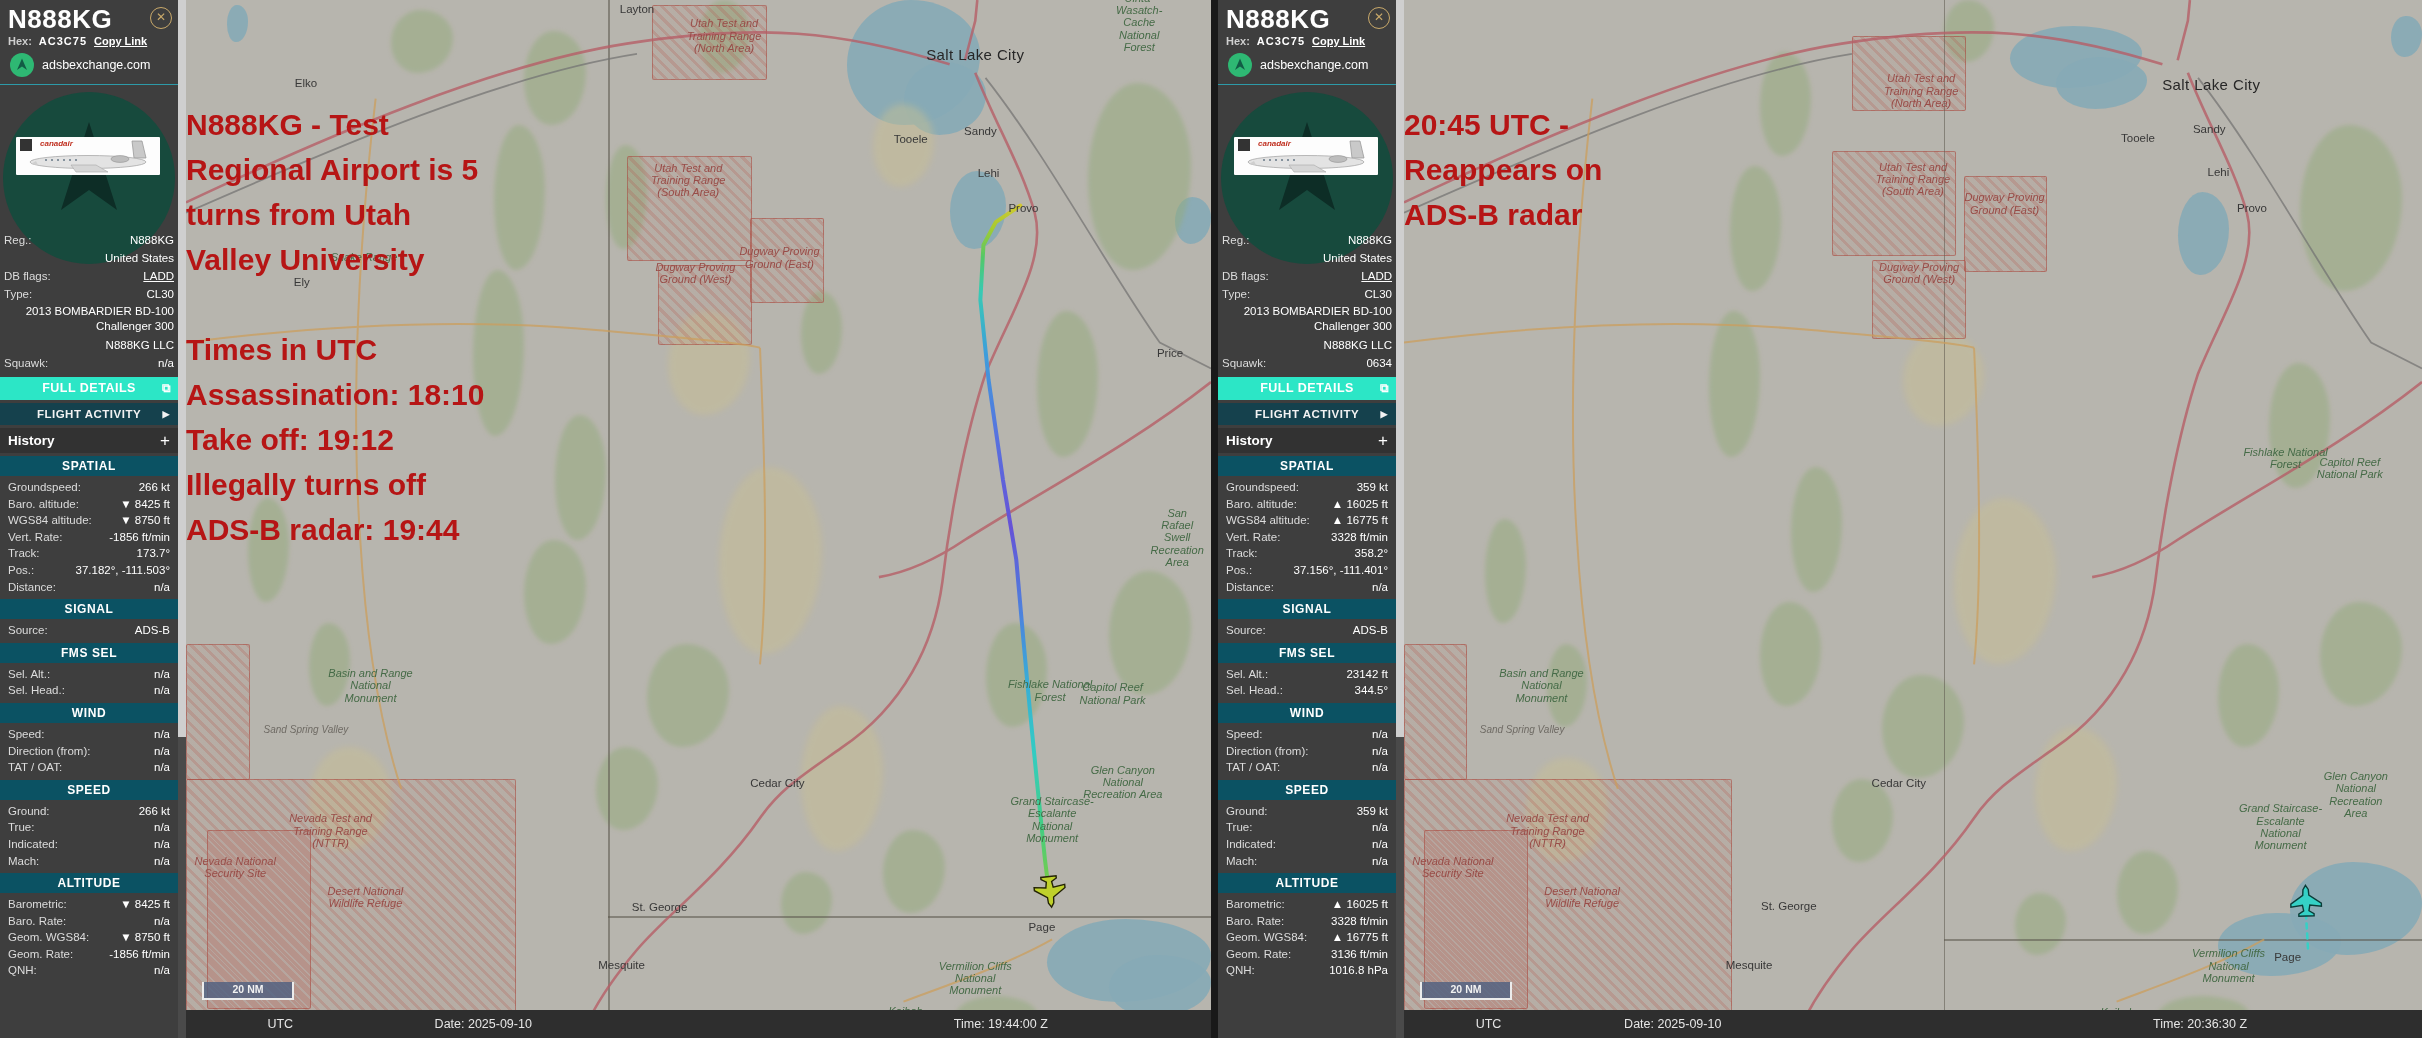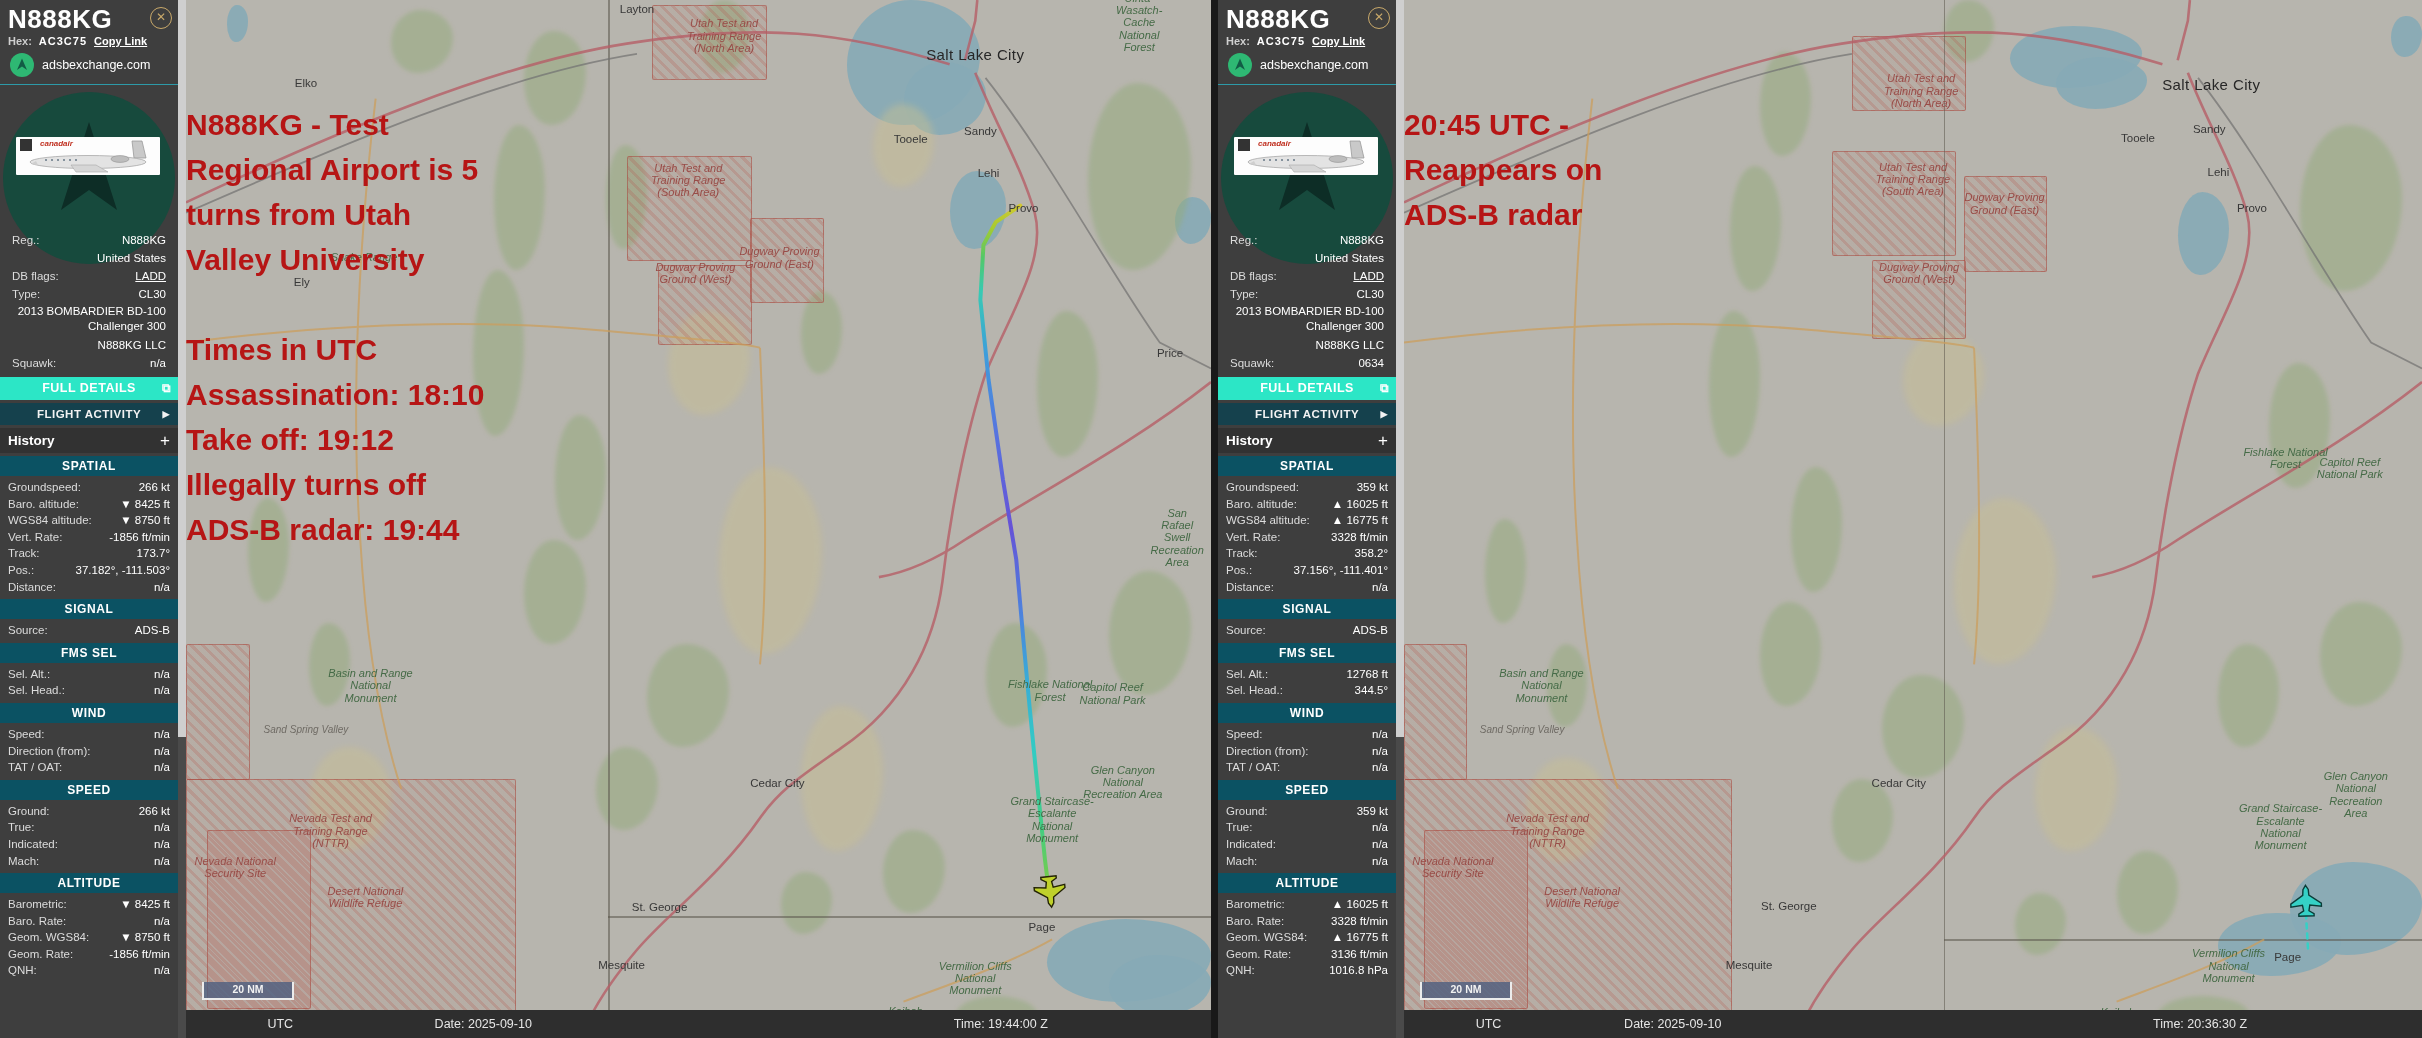--- a/index.html
+++ b/index.html
@@ -17,21 +17,21 @@
   .hex-val{font-weight:700;letter-spacing:1px;}
   .copy-link{font-weight:700;text-decoration:underline;cursor:pointer;}
   .site-row{display:flex;align-items:center;gap:8px;margin:6px 0 7px 2px;font-size:12.5px;}
   .site-logo{width:24px;height:24px;border-radius:50%;background:#2eb873;display:flex;align-items:center;justify-content:center;}
   .sb-divider{border-bottom:1.5px solid #2d9aa8;margin:0 -6px 0 -8px;}
   .watermark{position:absolute;left:50%;top:92px;transform:translateX(-50%);width:172px;height:172px;border-radius:50%;background:#174a3d;z-index:0;}
   .photo-zone{position:relative;height:146px;z-index:2;}
   .photo{position:absolute;left:16px;top:52px;width:144px;height:38px;background:#fdfdfd;border-radius:1px;overflow:hidden;}
   .photo .brand{position:absolute;left:24px;top:2px;color:#c03020;font-style:italic;font-size:8px;font-weight:700;}
   .photo .brandbox{position:absolute;left:4px;top:2px;width:12px;height:12px;background:#333;}
-  .info-rows{position:relative;z-index:2;padding:0 12px;}
+  .info-rows{position:relative;z-index:2;padding:0 4px;}
   .irow{display:flex;justify-content:space-between;font-size:11.5px;line-height:18px;}
   .irow .l{color:#dcdcdc;}
   .irow .v{text-align:right;}
   .irow[data-k="u"] .v{text-decoration:underline;}
   .irow[data-k="wrap"]{display:block;text-align:right;}
   .irow[data-k="wrap"] .v{display:block;line-height:15px;padding:1px 0 2px;}
   .btn-full{position:relative;margin-top:5px;height:23px;background:#2ce6c6;color:#fff;font-weight:700;font-size:12.5px;text-align:center;line-height:23px;letter-spacing:.5px;cursor:pointer;z-index:2;}
   .btn-full .ext{position:absolute;right:7px;top:0;font-size:12px;}
   .btn-fa{position:relative;margin-top:3px;height:22px;background:#15414d;color:#f2f2f2;font-weight:700;font-size:11.5px;text-align:center;line-height:22px;letter-spacing:.5px;cursor:pointer;z-index:2;}
   .btn-fa .arr{position:absolute;right:8px;top:0;font-size:9px;}
@@ -565,21 +565,21 @@
                   <span class="v">ADS-B</span>
                 </div>
             </div>
           </div>
           <div class="sec">
             <div class="sec-title">FMS SEL</div>
             <div class="sec-rows">
 
             <div class="srow">
                   <span class="l">Sel. Alt.:</span>
-                  <span class="v">12768 ft</span>
+                  <span class="v">23142 ft</span>
                 </div>
               <div class="srow">
                   <span class="l">Sel. Head.:</span>
                   <span class="v">344.5°</span>
                 </div>
             </div>
           </div>
           <div class="sec">
             <div class="sec-title">WIND</div>
             <div class="sec-rows">

